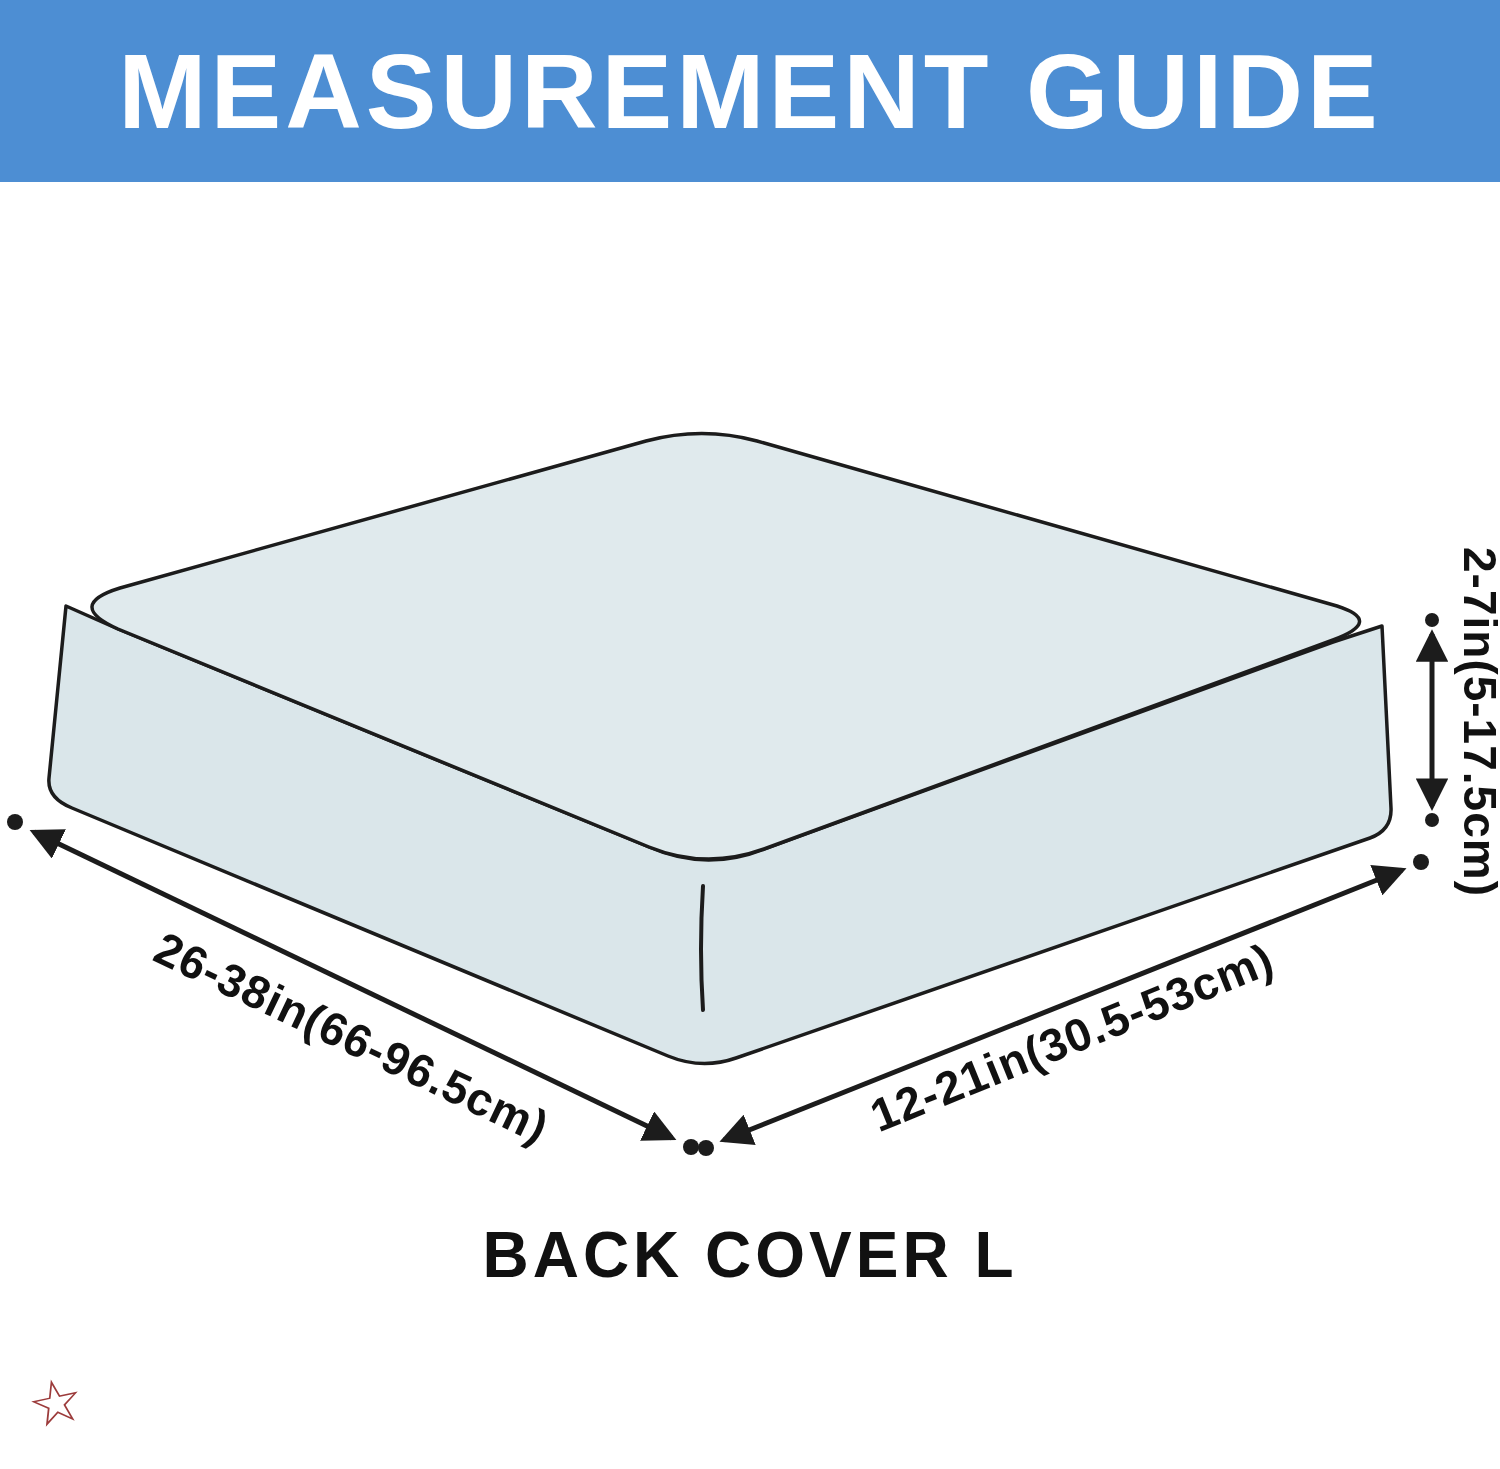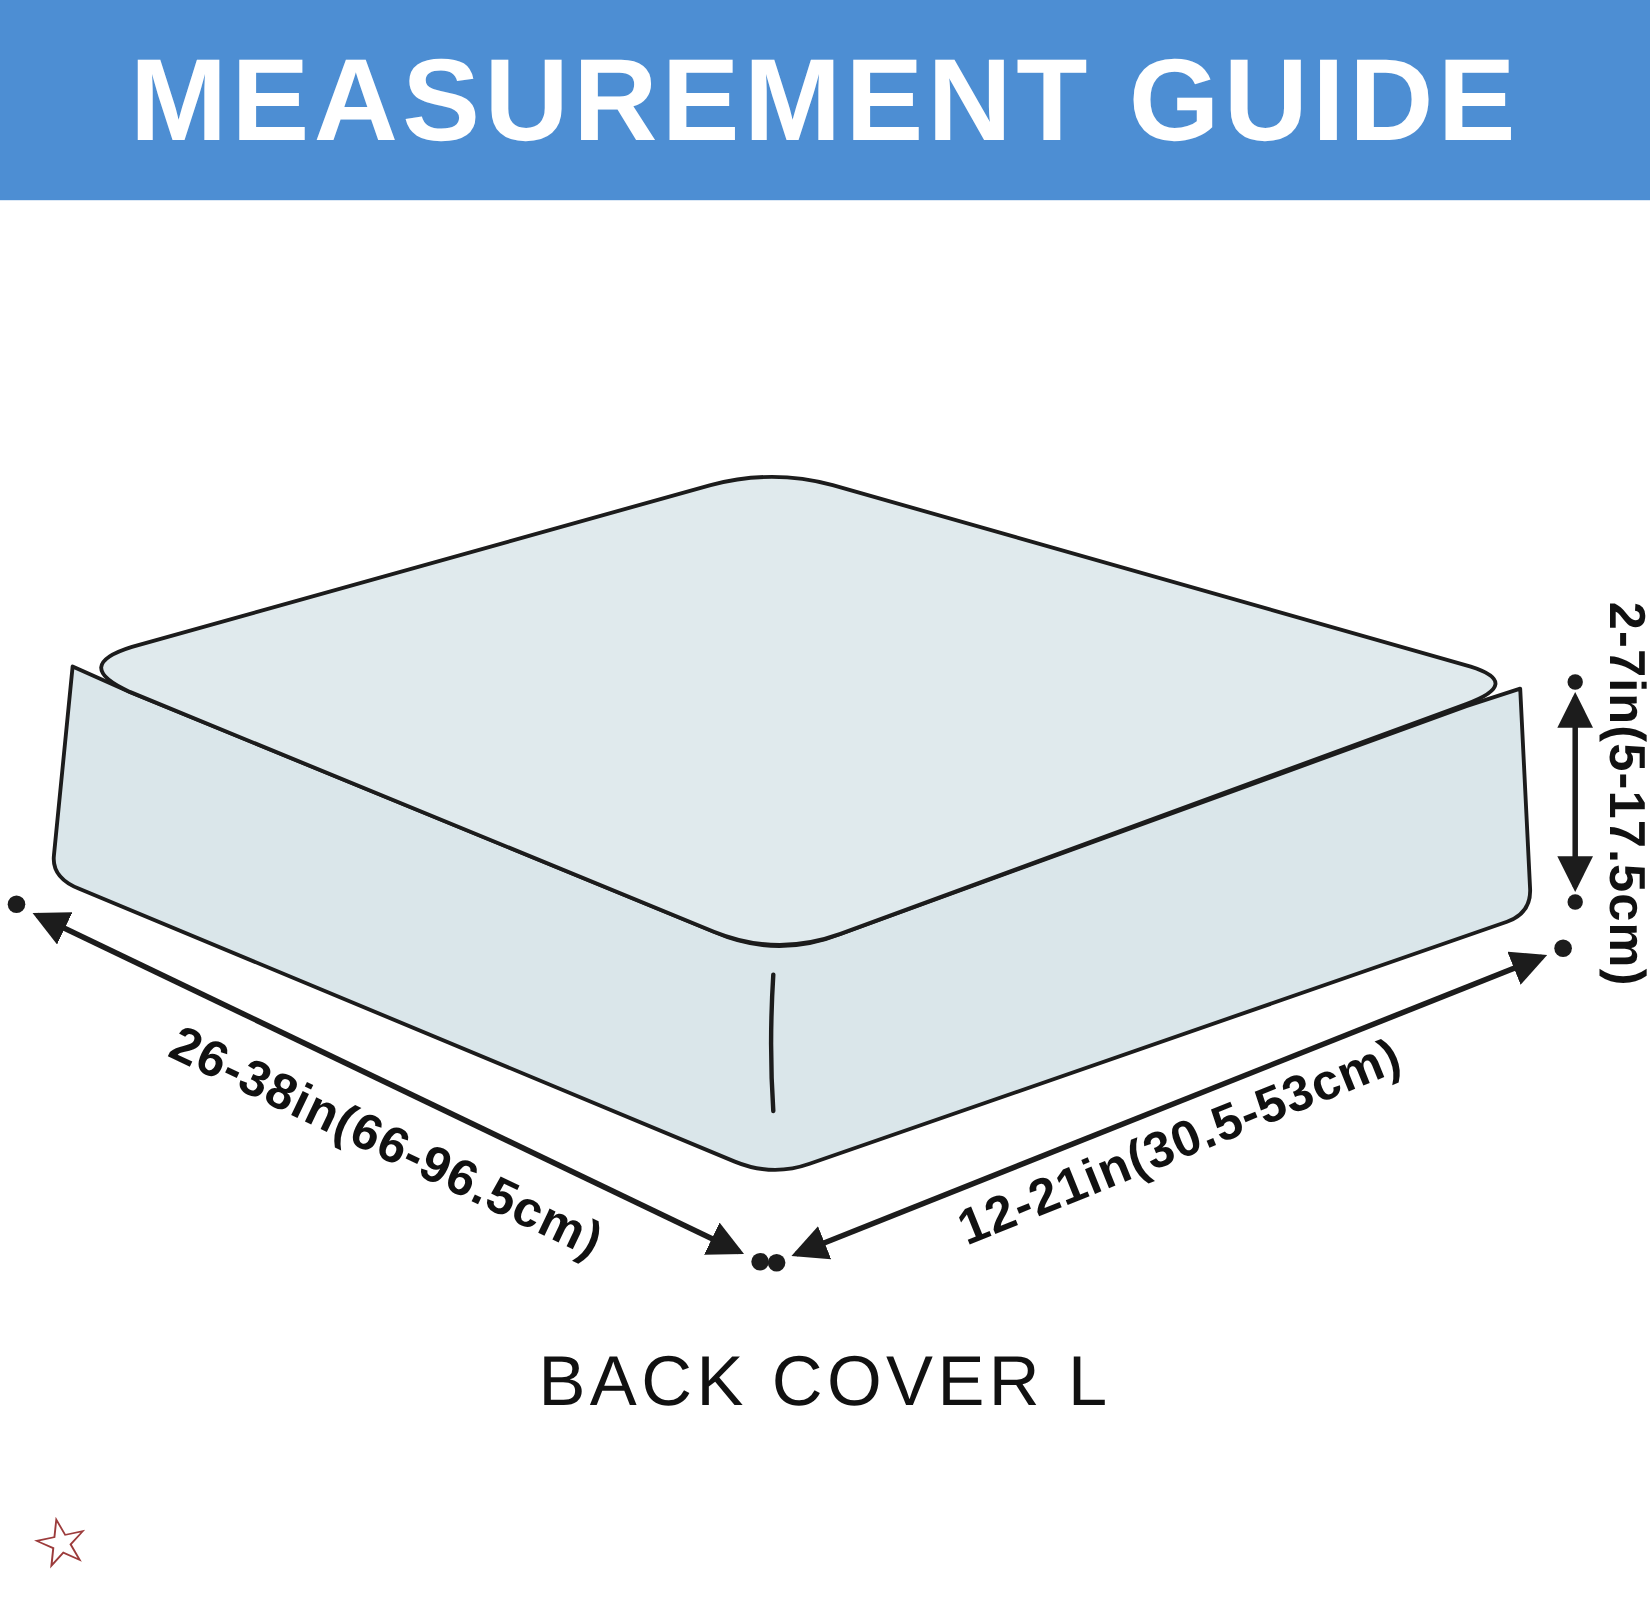--- a/index.html
+++ b/index.html
@@ -23,21 +23,21 @@
     letter-spacing:4px;
     white-space:nowrap;
   }
   .diagram-svg{
     position:absolute;left:0;top:0;width:1500px;height:1469px;
   }
   .product-label{
     position:absolute;left:0;top:1218px;width:1500px;
     text-align:center;
     font-size:64px;
-    font-weight:400;
+    font-weight:700;
     letter-spacing:4px;
     color:#111111;
   }
   .footnote{
     position:absolute;left:28px;top:1372px;width:1460px;
     display:flex;align-items:center;gap:14px;
     color:#4F4F4F;
     font-size:47px;
     font-weight:500;
     white-space:nowrap;

